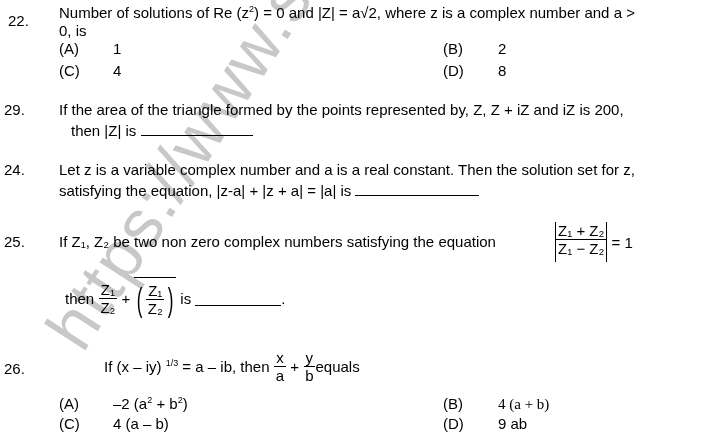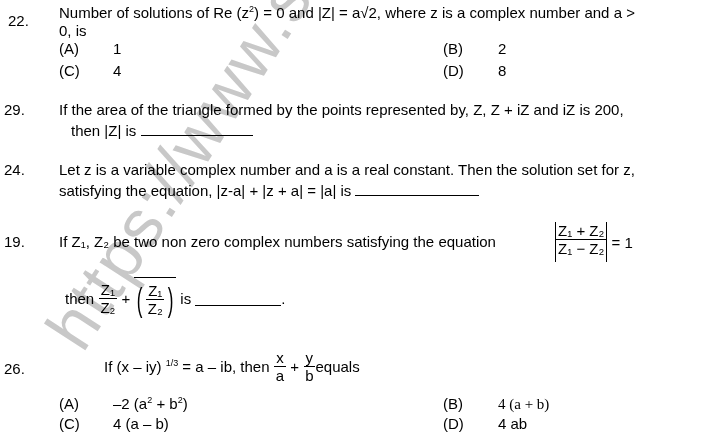--- a/index.html
+++ b/index.html
@@ -45,21 +45,21 @@
   <span class="abs" style="left:59px;top:121px;margin-left:12px;"><span>then |Z| is</span> <span class="blank" style="width:112px;"></span></span>
 </div>
 
 <div>
   <span class="abs" style="left:4px;top:161px;">24.</span>
   <span class="abs" style="left:59px;top:161px;">Let z is a variable complex number and a is a real constant. Then the solution set for z,</span>
   <span class="abs" style="left:59px;top:181px;"><span>satisfying the equation, |z-a| + |z + a| = |a| is</span> <span class="blank" style="width:124px;"></span></span>
 </div>
 
 <div>
-  <span class="abs" style="left:4px;top:233px;">19.</span>
+  <span class="abs" style="left:4px;top:233px;">25.</span>
   <span class="abs" style="left:59px;top:233px;">If Z₁, Z₂ be two non zero complex numbers satisfying the equation</span>
   <span class="abs" style="left:555px;top:222px;line-height:normal;">
     <span class="absbar">
       <span class="frac">
         <span class="n">Z₁ + Z₂</span>
         <span class="d">Z₁ − Z₂</span>
       </span>
     </span>
     <span style="vertical-align:middle;">= 1</span>
   </span>
@@ -98,14 +98,14 @@
       <span class="d">b</span>
     </span><span style="vertical-align:middle;">equals</span>
   </span>
   <span class="abs" style="left:59px;top:395px;">(A)</span>
   <span class="abs" style="left:113px;top:395px;"><span>–2 (a</span><sup>2</sup><span> + b</span><sup>2</sup><span>)</span></span>
   <span class="abs" style="left:443px;top:395px;">(B)</span>
   <span class="abs" style="left:498px;top:395px;font-family:Liberation Serif, serif;">4 (a + b)</span>
   <span class="abs" style="left:59px;top:415px;">(C)</span>
   <span class="abs" style="left:113px;top:415px;text-align:center;">4 (a – b)</span>
   <span class="abs" style="left:443px;top:415px;">(D)</span>
-  <span class="abs" style="left:498px;top:415px;">4 ab</span>
+  <span class="abs" style="left:498px;top:415px;">9 ab</span>
 </div>
 
 </body></html>

